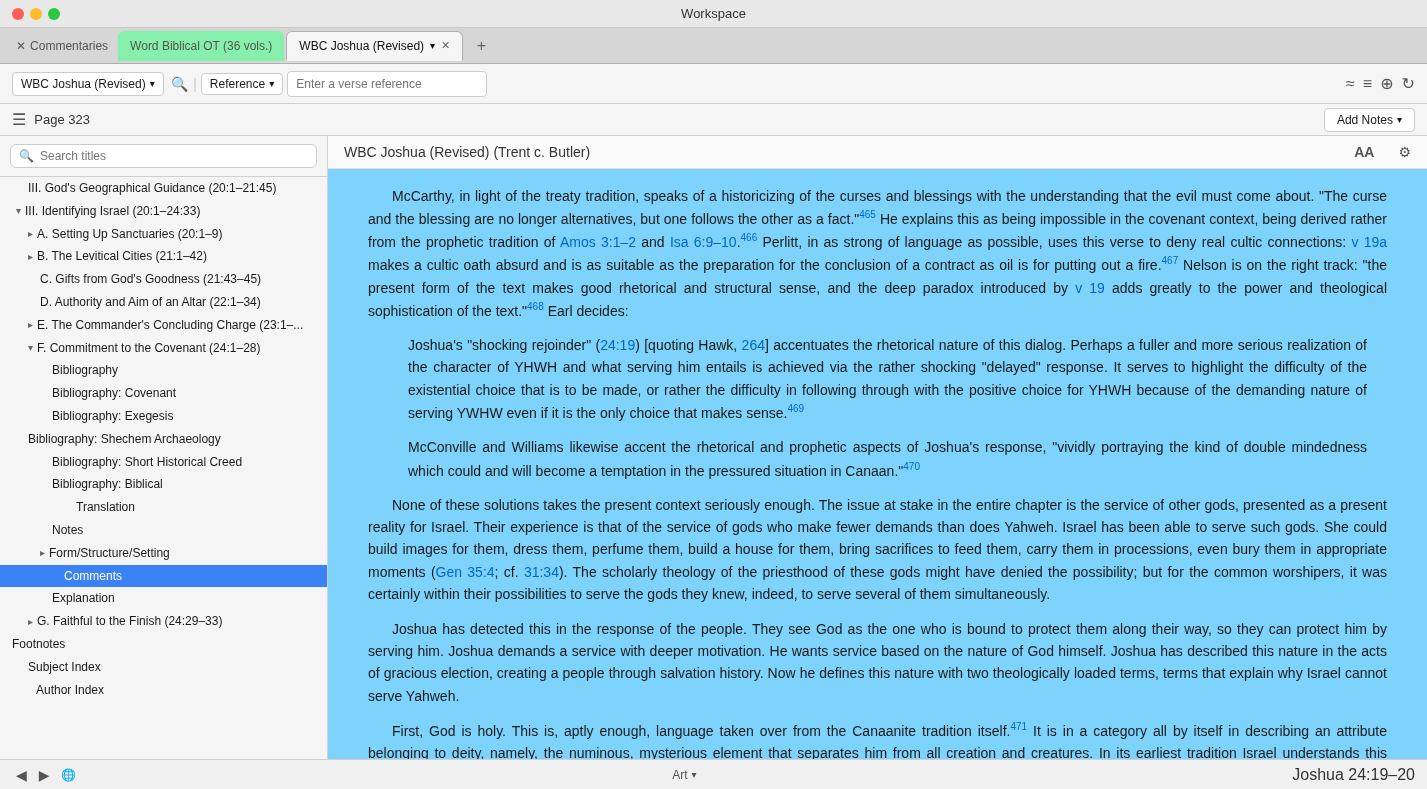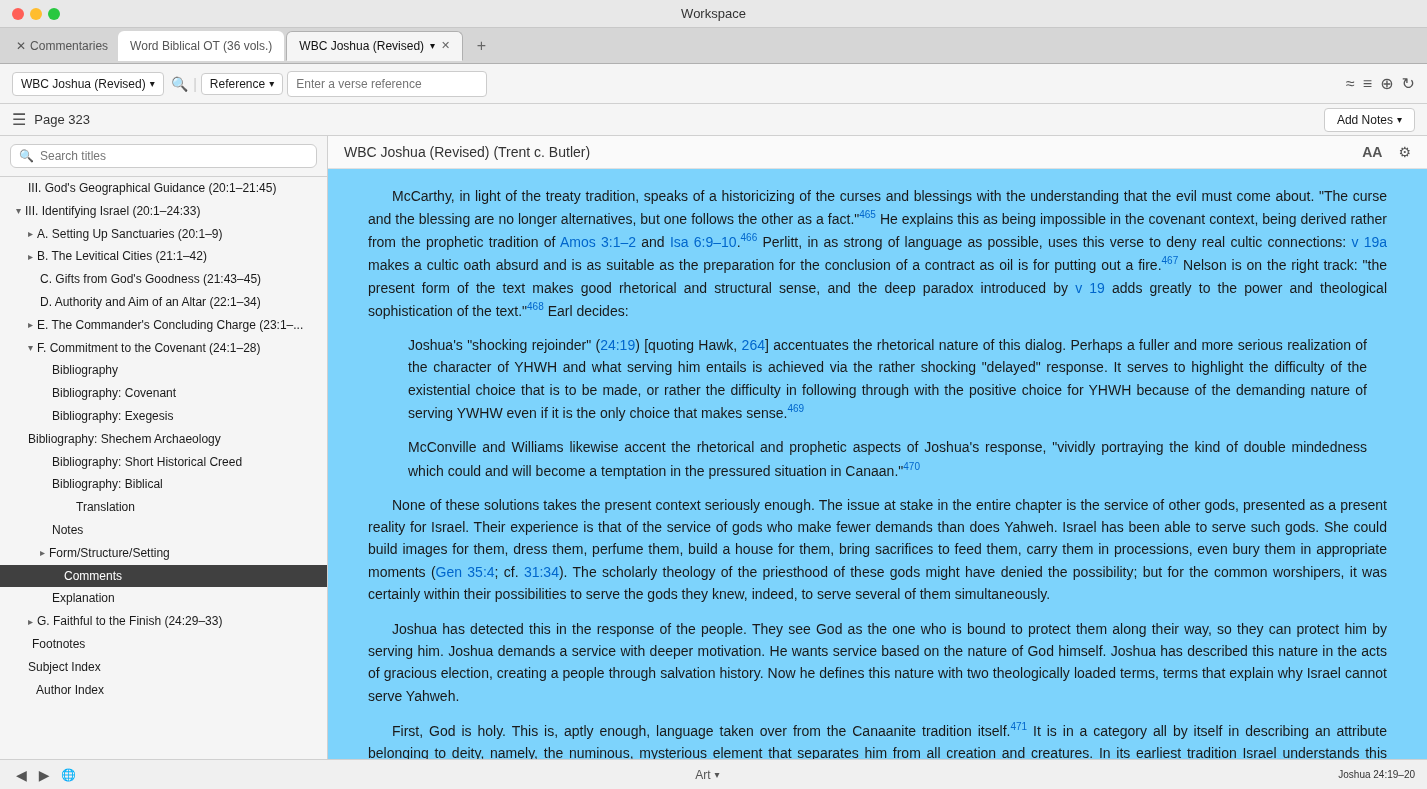--- a/index.html
+++ b/index.html
@@ -28,21 +28,21 @@
       background: #d6d6d6;
       display: flex;
       align-items: center;
       border-bottom: 1px solid #b0b0b0;
       padding-left: 8px;
       gap: 2px;
     }
     .tab-close-all { display: flex; align-items: center; gap: 4px; padding: 4px 8px; font-size: 12px; color: #555; }
     .tab { height: 30px; display: flex; align-items: center; padding: 0 12px; border-radius: 6px 6px 0 0; font-size: 12px; cursor: pointer; gap: 6px; }
     .tab.active { background: #f5f5f5; border: 1px solid #b0b0b0; border-bottom: 1px solid #f5f5f5; color: #111; }
-    .tab.inactive { background: #ffffff; color: #555; }
+    .tab.inactive { background: #86efac; color: #555; }
     .tab-add { width: 24px; height: 24px; border-radius: 50%; display: flex; align-items: center; justify-content: center; font-size: 16px; color: #666; cursor: pointer; margin-left: 4px; }
 
     
     .toolbar {
       height: 40px;
       background: #f5f5f5;
       border-bottom: 1px solid #d0d0d0;
       display: flex;
       align-items: center;
       padding: 0 12px;
@@ -93,42 +93,42 @@
       align-items: center;
       background: #fff;
       border: 1px solid #ccc;
       border-radius: 6px;
       padding: 4px 8px;
       gap: 6px;
     }
     .search-input { border: none; outline: none; font-size: 12px; width: 100%; color: #999; background: transparent; }
     .toc-list { overflow-y: auto; flex: 1; }
     .toc-item { display: flex; align-items: center; padding: 3px 8px 3px 16px; font-size: 12px; cursor: pointer; line-height: 1.4; }
-    .toc-item.selected { background: #404040; color: white; }
+    .toc-item.selected { background: #3b82f6; color: white; }
     .toc-chevron { margin-right: 4px; font-size: 10px; color: #666; flex-shrink: 0; }
     .toc-text { flex: 1; }
 
     
     .content-area {
       flex: 1;
       display: flex;
       flex-direction: column;
       overflow: hidden;
       background: #7dd3fc;
     }
     .content-header {
       padding: 8px 16px;
       border-bottom: 1px solid #e0e0e0;
       display: flex;
       align-items: center;
       justify-content: space-between;
       background: #fafafa;
     }
     .content-title { font-size: 14px; font-weight: 500; color: #333; }
-    .content-controls { display: flex; align-items: center; gap: 16px; color: #555; font-size: 14px; justify-content: center; }
+    .content-controls { display: flex; align-items: center; gap: 24px; color: #555; font-size: 14px; justify-content: center; }
     .font-size-label { font-size: 14px; font-weight: bold; color: #555; }
 
     
     .text-content {
       flex: 1;
       overflow-y: auto;
       padding: 16px 40px;
       font-size: 14px;
       line-height: 1.6;
       color: #1a1a1a;
@@ -146,21 +146,21 @@
       display: flex;
       align-items: center;
       padding: 0 12px;
       gap: 8px;
       font-size: 12px;
       color: #555;
     }
     .status-nav { display: flex; align-items: center; gap: 4px; }
     .status-nav-btn { font-size: 14px; color: #555; cursor: pointer; padding: 0 4px; }
     .status-spacer { flex: 1; }
-    .status-ref { font-size: 10px; color: #333; }
+    .status-ref { font-size: 16px; color: #333; }
   </style>
 </head>
 <body>
 
 <div class="titlebar">
   <div class="traffic-lights">
     <div class="traffic-light tl-close"></div>
     <div class="traffic-light tl-min"></div>
     <div class="traffic-light tl-max"></div>
   </div>
@@ -300,21 +300,21 @@
           <span class="toc-text">Comments</span>
         </div>
         <div class="toc-item" style="padding-left: 40px;">
           <span style="width:12px;display:inline-block;"></span>
           <span class="toc-text">Explanation</span>
         </div>
         <div class="toc-item" style="padding-left: 28px;">
           <span class="toc-chevron">▸ </span>
           <span class="toc-text">G. Faithful to the Finish (24:29–33)</span>
         </div>
-        <div class="toc-item" style="padding-left: 20px;">
+        <div class="toc-item" style="padding-left: 0;">
           <span style="width:12px;display:inline-block;"></span>
           <span class="toc-text">Footnotes</span>
         </div>
         <div class="toc-item" style="padding-left: 16px;">
           <span style="width:12px;display:inline-block;"></span>
           <span class="toc-text">Subject Index</span>
         </div>
         <div class="toc-item" style="padding-left: 24px;">
           <span style="width:12px;display:inline-block;"></span>
           <span class="toc-text">Author Index</span>

